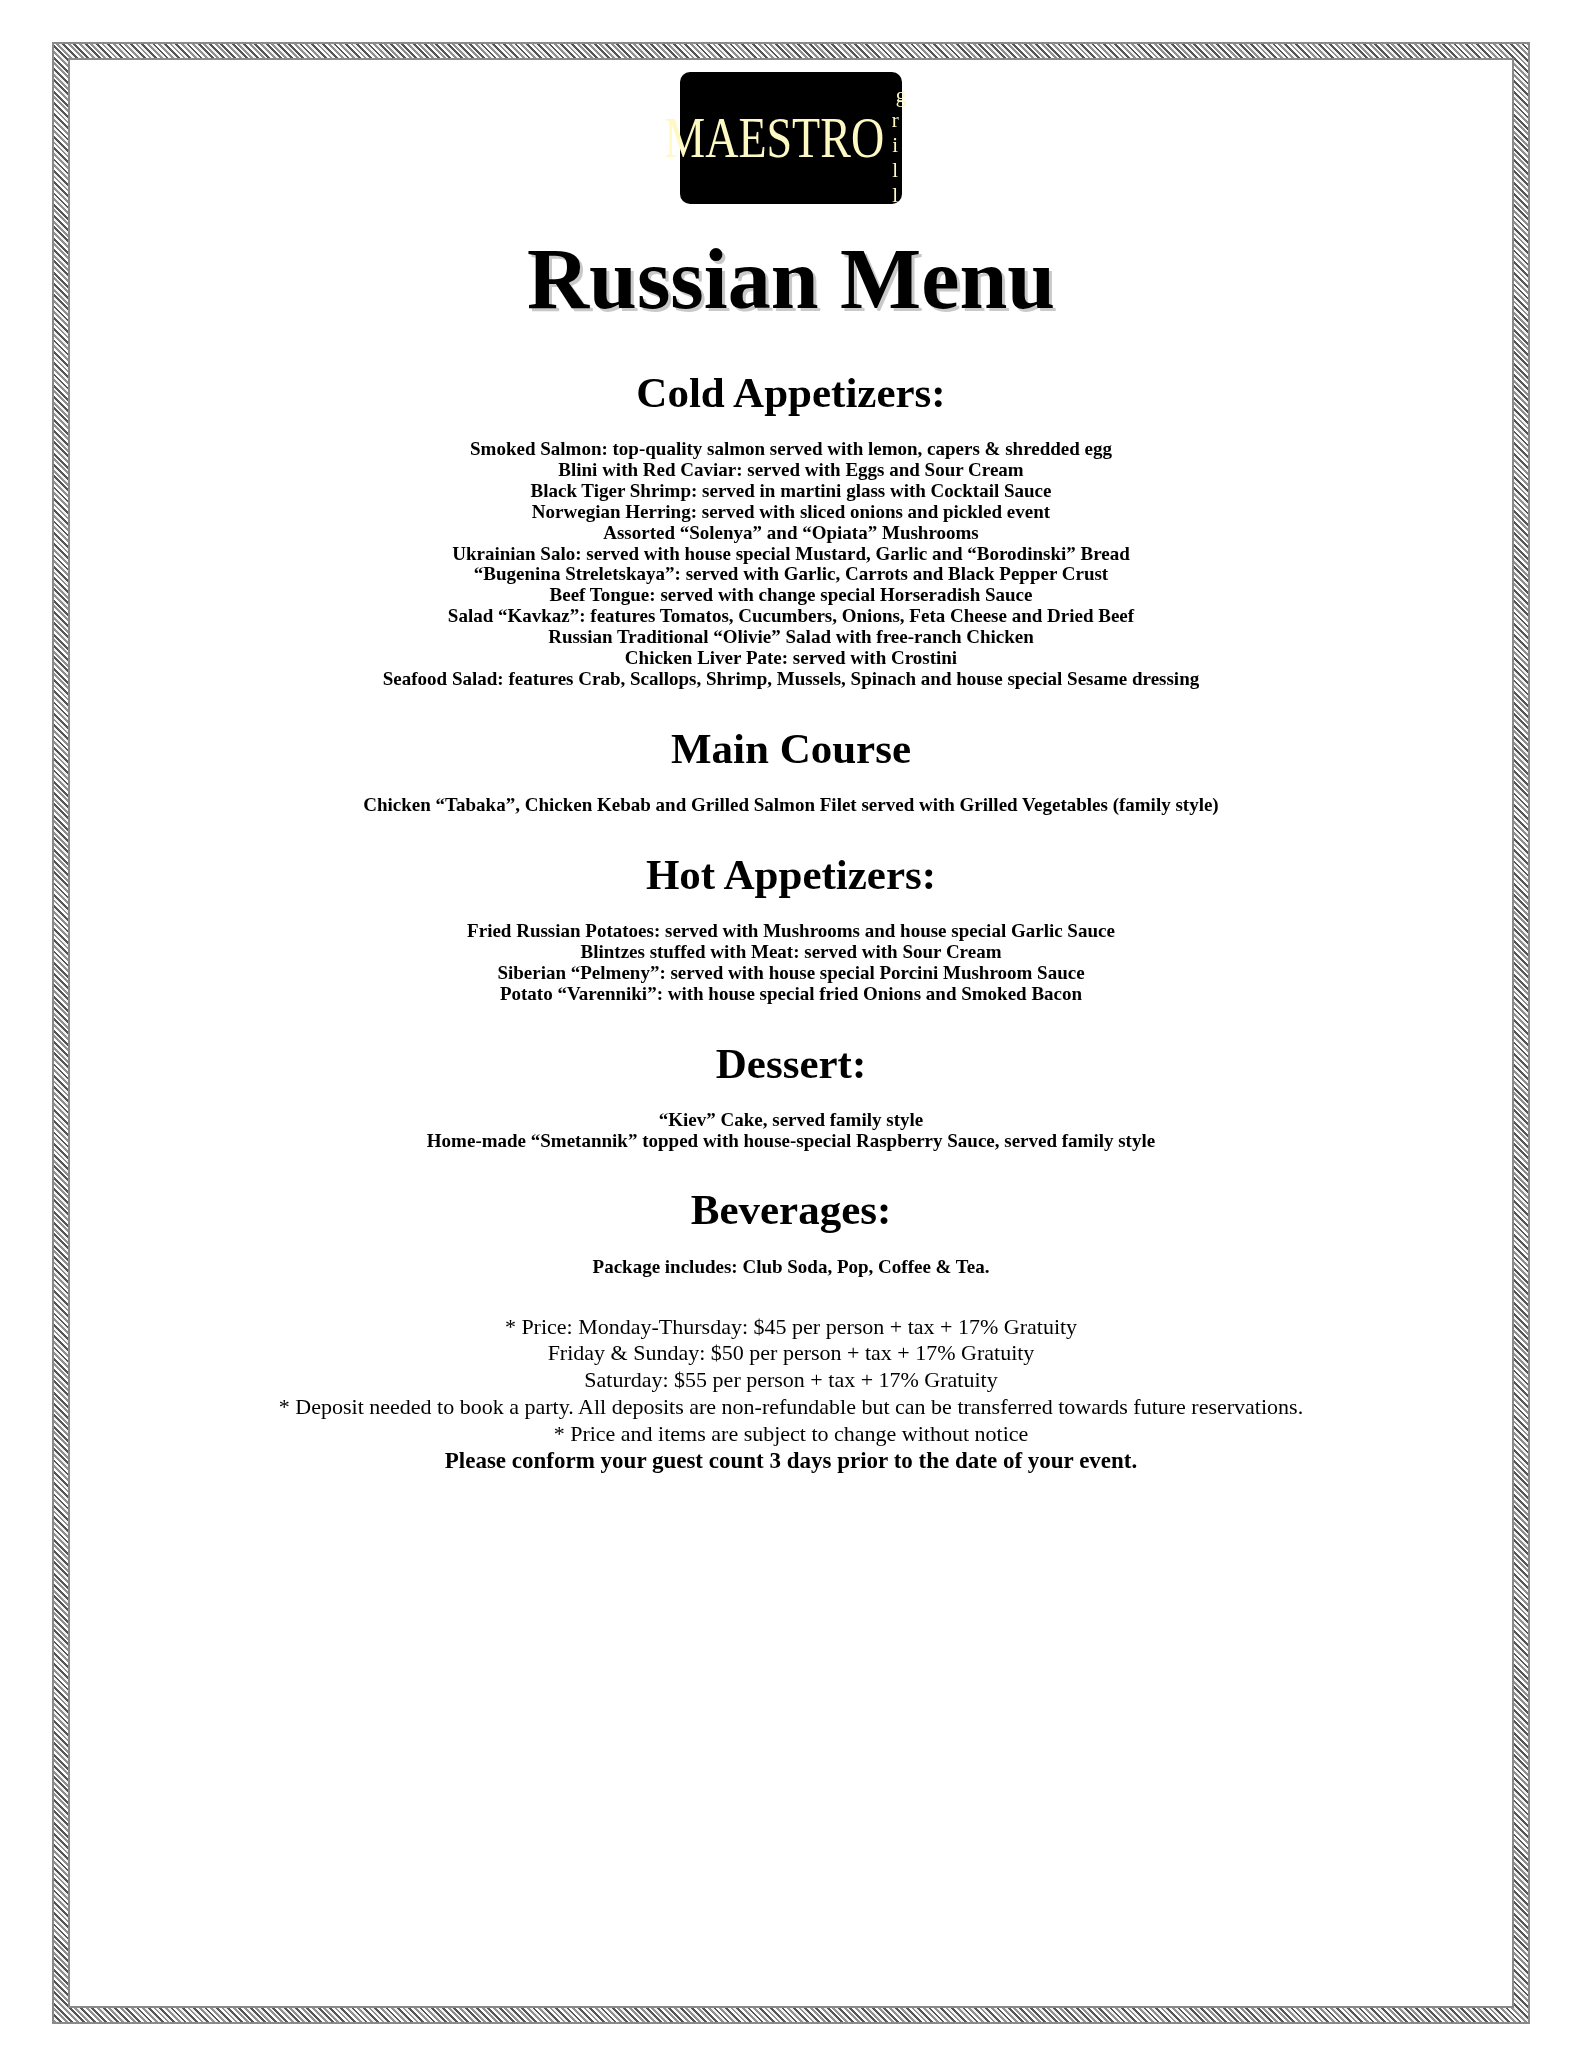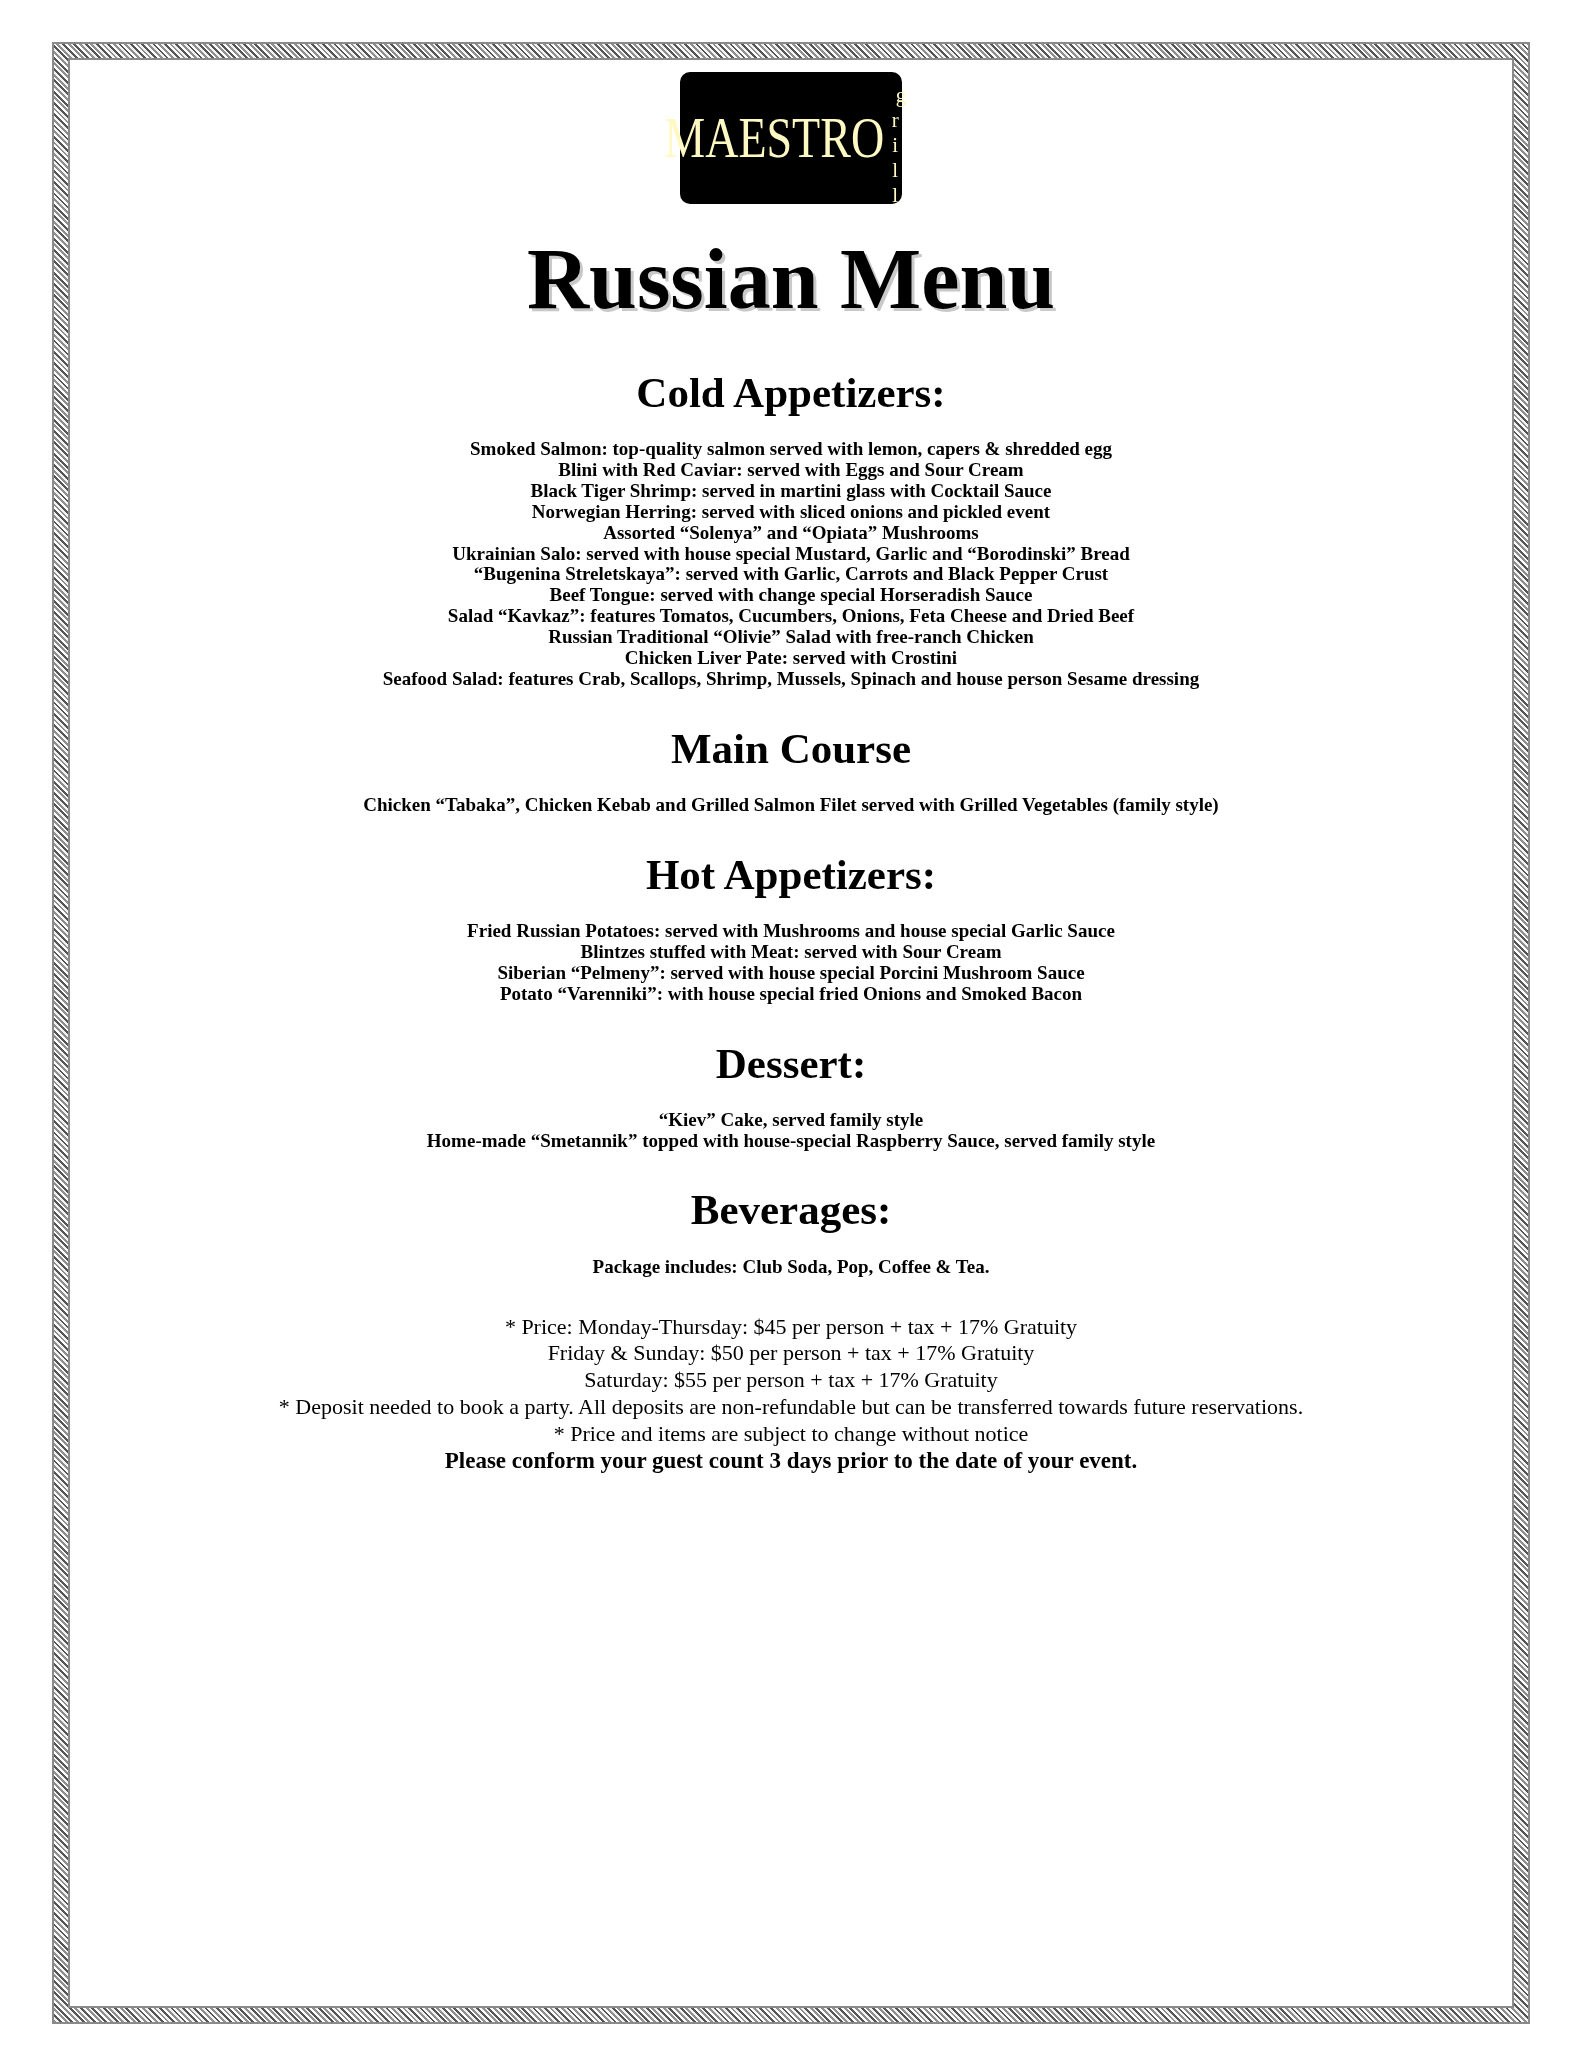--- a/index.html
+++ b/index.html
@@ -130,21 +130,21 @@
         <p class="item">Blini with Red Caviar: served with Eggs and Sour Cream</p>
         <p class="item">Black Tiger Shrimp: served in martini glass with Cocktail Sauce</p>
         <p class="item">Norwegian Herring: served with sliced onions and pickled event</p>
         <p class="item">Assorted “Solenya” and “Opiata” Mushrooms</p>
         <p class="item">Ukrainian Salo: served with house special Mustard, Garlic and “Borodinski” Bread</p>
         <p class="item">“Bugenina Streletskaya”: served with Garlic, Carrots and Black Pepper Crust</p>
         <p class="item">Beef Tongue: served with change special Horseradish Sauce</p>
         <p class="item">Salad “Kavkaz”: features Tomatos, Cucumbers, Onions, Feta Cheese and Dried Beef</p>
         <p class="item">Russian Traditional “Olivie” Salad with free-ranch Chicken</p>
         <p class="item">Chicken Liver Pate: served with Crostini</p>
-        <p class="item">Seafood Salad: features Crab, Scallops, Shrimp, Mussels, Spinach and house person Sesame dressing</p>
+        <p class="item">Seafood Salad: features Crab, Scallops, Shrimp, Mussels, Spinach and house special Sesame dressing</p>
       </div>
     </section>
 
     <section class="menu-section">
       <h2 class="section-heading">Main Course</h2>
       <div class="items w-main">
         <p class="item">Chicken “Tabaka”, Chicken Kebab and Grilled Salmon Filet served with Grilled Vegetables (family style)</p>
       </div>
     </section>
 

